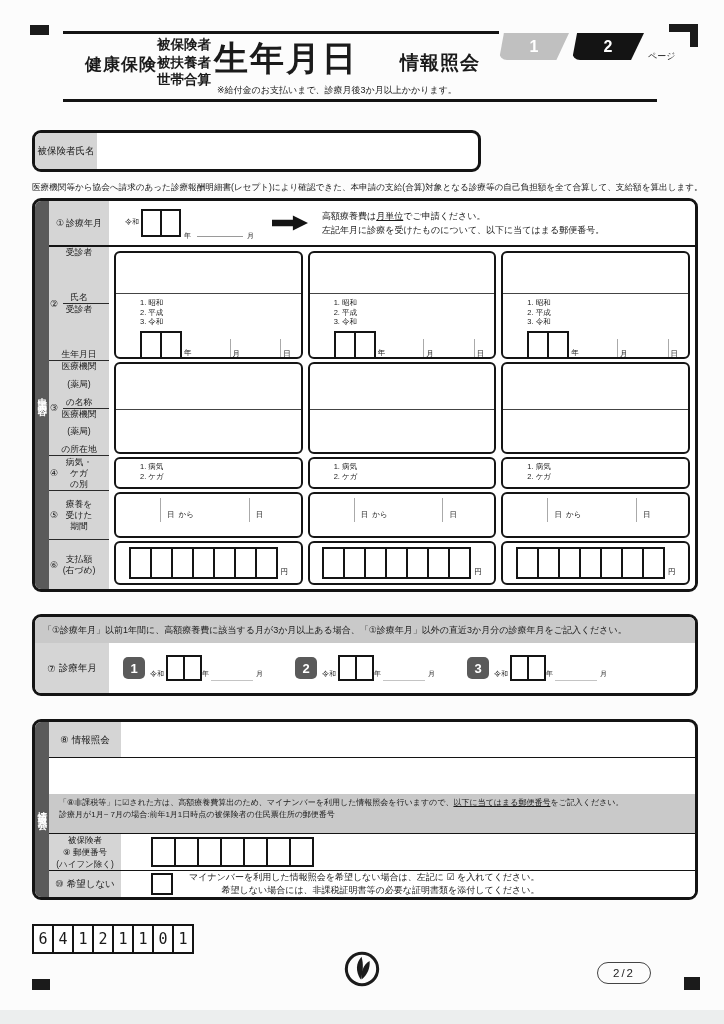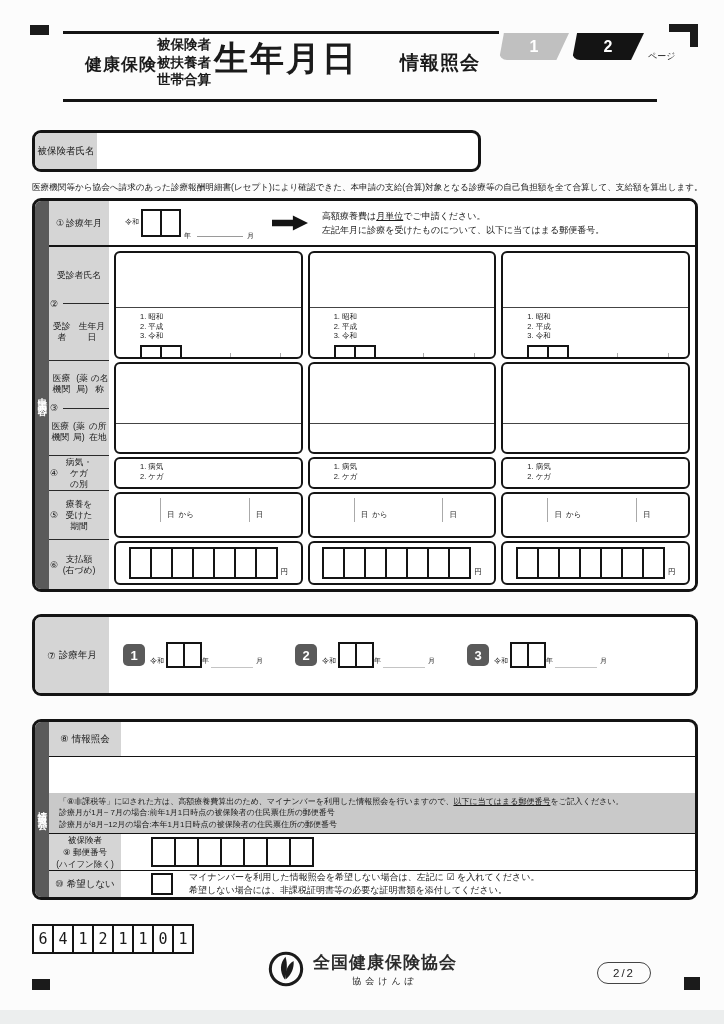--- a/index.html
+++ b/index.html
@@ -44,26 +44,26 @@
   .joined > .cellbox + .cellbox { margin-left:-2px; }
   .u-blank { border-bottom:1px solid #9a9a9a; flex:none; }
   .fat-arrow { width:36px; height:18px; background:#141414; flex:none; margin:0 14px 0 18px;
                clip-path:polygon(0 32%,58% 32%,58% 8%,100% 50%,58% 92%,58% 68%,0 68%); }
   .row1-notes { font-size:9px; line-height:14px; }
   .row2-area { flex:1; display:flex; }
   .label-col { width:60px; display:flex; flex-direction:column; flex:none; background:#d5d5d5; }
   .lrow { position:relative; border-bottom:1px solid #2a2a2a; display:flex; flex-direction:column; align-items:center; justify-content:center; font-size:8.8px; line-height:11px; text-align:center; }
   .lrow:last-child { border-bottom:none; }
   .cnum { position:absolute; left:1px; top:50%; transform:translateY(-50%); font-size:9px; }
-  .half { width:100%; display:flex; flex-direction:row; align-items:center; justify-content:center; flex:1; }
+  .half { width:100%; display:flex; flex-direction:column; align-items:center; justify-content:space-between; flex:1; }
   .half-divider { width:46px; align-self:flex-end; border-top:1px solid #2a2a2a; }
 
   .cols { flex:1; background:#fff; display:flex; gap:5px; padding:4px 5px; }
   .col { flex:1; display:flex; flex-direction:column; gap:3px; }
-  .blk { border:2px solid #141414; border-radius:6px; background:#fff; display:flex; flex-direction:column; overflow:hidden; flex:none;gap:14px; }
+  .blk { border:2px solid #141414; border-radius:6px; background:#fff; display:flex; flex-direction:column; overflow:hidden; flex:none; }
   .blk-split { border-top:1px solid #444; }
   .sec { flex:1; }
   .era-sec { padding:4px 0 4px 24px; display:flex; flex-direction:column; justify-content:center; }
   .era-list { font-size:7.5px; line-height:9.5px; }
   .date-row { display:flex; align-items:flex-end; margin-top:4px; font-size:7.5px; }
   .tick { width:1px; height:20px; background:#aaa; margin-right:2px; }
   .unit { margin-right:2px; }
   .period-sec { display:flex; align-items:center; justify-content:center; gap:4px; font-size:7.5px; flex:1; }
   .pay-sec { display:flex; align-items:center; justify-content:center; flex:1; font-size:7.5px; }
 
@@ -78,21 +78,21 @@
   .tiny { font-size:7px; margin:0 2px 2px 0; }
 
   
   .sec8 { position:absolute; left:32px; top:719px; width:666px; height:181px; border:3px solid #141414; border-radius:9px; overflow:hidden; display:flex; background:#fff; }
   .sec8-body { flex:1; display:flex; flex-direction:column; }
   .srow { display:flex; border-bottom:1.5px solid #141414; }
   .srow:last-child { border-bottom:none; }
   .srow-label { width:72px; display:flex; flex-direction:column; align-items:center; justify-content:center; font-size:9.5px; line-height:12px; position:relative; flex:none; text-align:center; }
   .srow-content { flex:1; background:#fff; display:flex; align-items:center; }
   .chkbox { width:22px; height:22px; border:2px solid #141414; background:#fff; flex:none; }
-  .note-band { background:#c9c9c9; font-size:8px; line-height:11.5px; padding:3px 0 3px 10px; border-bottom:1.5px solid #141414;margin-top:36px; }
+  .note-band { background:#c9c9c9; font-size:8px; line-height:11.5px; padding:3px 0 13px 10px; border-bottom:1.5px solid #141414;margin-top:36px; }
   .uline { text-decoration:underline; }
   .txt9 { font-size:9px; line-height:13px; }
 
   
   .code-row { position:absolute; left:32px; top:924px; display:flex; }
   .code-cell { width:22px; height:30px; border:2px solid #141414; background:#fff; display:flex; align-items:center; justify-content:center; font-family:"DejaVu Sans Mono","Liberation Mono",monospace; font-size:15px; }
   .code-cell + .code-cell { margin-left:-2px; }
   .org { position:absolute; left:0; top:950px; width:724px; display:flex; align-items:center; justify-content:center; gap:8px; }
   .org-texts { display:flex; flex-direction:column; align-items:center; }
   .org-name { font-size:17px; font-weight:bold; color:#2b2b2b; letter-spacing:1px; }
@@ -119,20 +119,21 @@
     </div>
   <div class="pages-suffix">ページ</div>
   <div class="h-kenpo">健康保険</div>
   <div class="h-types">
     <div>被保険者</div>
     <div>被扶養者</div>
     <div>世帯合算</div>
   </div>
   <div class="h-title">生年月日</div>
   <div class="h-sub">情報照会</div>
+  <div class="h-note">※給付金のお支払いまで、診療月後3か月以上かかります。</div>
   <div class="hline" style="left:63px;top:99px;width:594px;"></div>
 
   <div class="name-box">
     <div class="name-label">被保険者氏名</div>
     <div style="flex:1;"></div>
   </div>
   <div class="intro-note">医療機関等から協会へ請求のあった診療報酬明細書(レセプト)により確認できた、本申請の支給(合算)対象となる診療等の自己負担額を全て合算して、支給額を算出します。</div>
 
   <div class="app-table">
     <div class="vstrip">申請内容</div>
@@ -393,20 +394,21 @@
               </div>
             </div>
           </div>
 
         </div>
       </div>
     </div>
   </div>
 
   <div class="sec7">
+    <div class="sec7-head">「①診療年月」以前1年間に、高額療養費に該当する月が3か月以上ある場合、「①診療年月」以外の直近3か月分の診療年月をご記入ください。</div>
     <div class="sec7-row">
       <div class="lblcell sec7-label">
         <span>⑦</span>
         <span>診療年月</span>
       </div>
       <div class="sec7-content">
         <div class="s7group">
           <span class="badge">1</span>
           <span class="tiny">令和</span>
           <span class="joined" style="display:flex;">
@@ -448,21 +450,20 @@
     <div class="sec8-body">
       <div class="srow" style="height:49px;">
         <div class="lblcell srow-label" style="flex-direction:row;gap:3px;">
           <span>⑧</span>
           <span>情報照会</span>
         </div>
       </div>
       <div class="note-band">
         <div><span>「⑧非課税等」に☑された方は、高額療養費算出のため、マイナンバーを利用した情報照会を行いますので、</span><span class="uline">以下に当てはまる郵便番号</span><span>をご記入ください。</span></div>
         <div>診療月が1月~ 7月の場合:前年1月1日時点の被保険者の住民票住所の郵便番号</div>
-        <div>診療月が8月~12月の場合:本年1月1日時点の被保険者の住民票住所の郵便番号</div>
       </div>
       <div class="srow" style="height:46px;">
         <div class="lblcell srow-label" style="font-size:8.5px;">
           <span>被保険者</span>
           <span><span>⑨</span> <span>郵便番号</span></span>
           <span>(ハイフン除く)</span>
         </div>
         <div class="srow-content">
           <span class="joined" style="display:flex;margin-left:30px;">
             <span class="cellbox" style="width:25px;height:30px;"></span>
@@ -475,21 +476,21 @@
           </span>
         </div>
       </div>
       <div class="srow" style="flex:1;">
         <div class="lblcell srow-label" style="flex-direction:row;gap:3px;">
           <span>⑩</span>
           <span>希望しない</span>
         </div>
         <div class="srow-content">
           <span class="chkbox" style="margin-left:30px;"></span>
-          <span class="txt9" style="margin-left:16px;">
+          <span class="txt9" style="margin-left:16px;text-align:right;">
             <span>マイナンバーを利用した情報照会を希望しない場合は、左記に ☑ を入れてください。</span><br>
             <span>希望しない場合には、非課税証明書等の必要な証明書類を添付してください。</span>
           </span>
         </div>
       </div>
     </div>
   </div>
 
   <div class="code-row">
     <span class="code-cell">6</span>
@@ -501,21 +502,17 @@
     <span class="code-cell">0</span>
     <span class="code-cell">1</span>
   </div>
 
   <div class="org">
     <svg width="38" height="38" viewBox="0 0 40 40">
       <circle cx="20" cy="20" r="16.5" fill="none" stroke="#1b1b1b" stroke-width="3.2"></circle>
       <path d="M19.5 7 C13.5 13.5, 13 22, 18.5 31 C21.5 22.5, 21.5 13.5, 19.5 7 Z" fill="#1b1b1b"></path>
       <path d="M28 11.5 C21 15.5, 18.5 24, 19.5 31 C25.5 26.5, 28.8 18.5, 28 11.5 Z" fill="#1b1b1b"></path>
     </svg>
-    <div class="org-texts">
-      <div class="org-name">全国健康保険協会</div>
-      <div class="org-sub">協会けんぽ</div>
-    </div>
   </div>
 
   <div class="page-oval">2/2</div>
 
 </div>
 
 </body></html>

